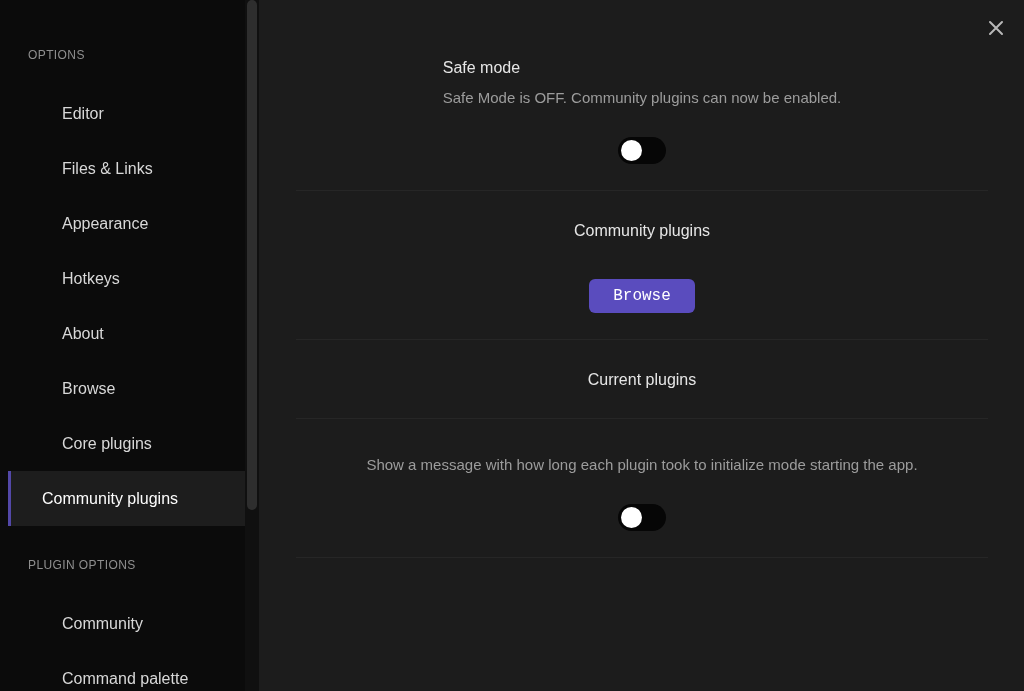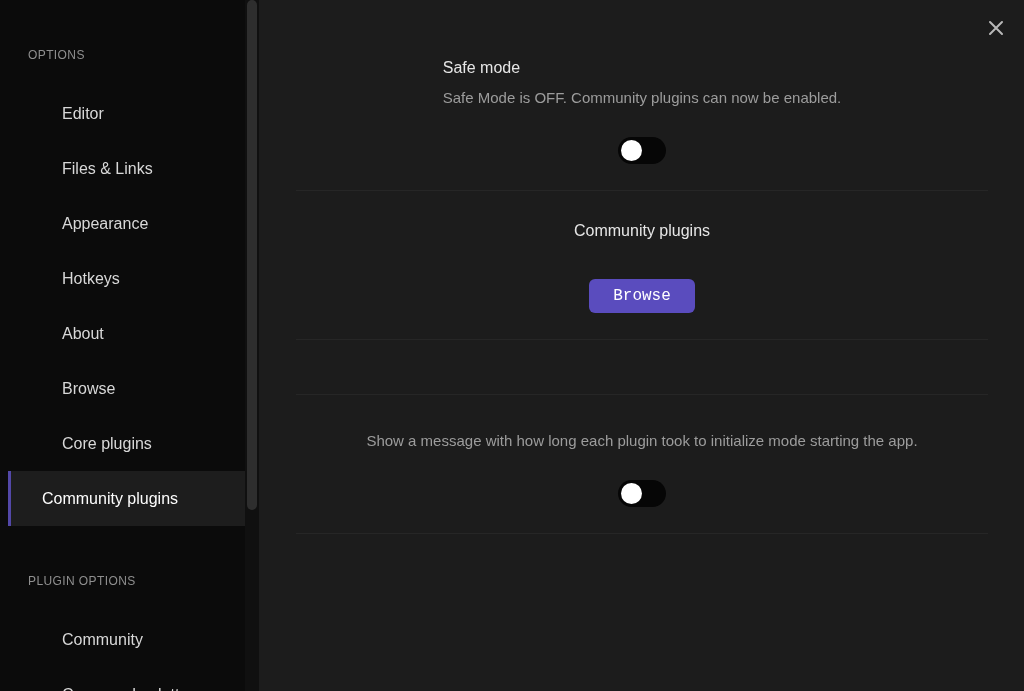--- a/index.html
+++ b/index.html
@@ -15,21 +15,21 @@
   .sidebar{
     width:245px;flex-shrink:0;box-sizing:border-box;
     background:var(--sidebar-bg,#0b0b0b);
     padding-top:46px;overflow:hidden;
   }
   .sb-header{
     font-size:12px;line-height:18px;height:18px;
     color:#8f8f8f;letter-spacing:.4px;
     padding-left:28px;margin-bottom:22px;
   }
-  .sb-header + .sb-header, .sb-item + .sb-header{margin-top:46px}
+  .sb-header + .sb-header, .sb-item + .sb-header{margin-top:30px}
   .sb-item{
     height:55px;display:flex;align-items:center;
     padding-left:62px;font-size:16px;color:#d8d8d8;cursor:pointer;
   }
   .sb-item.selected{
     background:#1d1d1d;
     border-left:3px solid var(--selected-border,#5348a8);
     margin-left:8px;padding-left:31px;color:#fdfdfd;
   }
 
@@ -109,20 +109,21 @@
           </div>
         </div>
         <div class="setting-item">
           <div class="setting-info">
             <div class="setting-title">Community plugins</div>
           </div>
           <button class="mod-cta">Browse</button>
         </div>
         <div class="setting-item">
           <div class="setting-info">
+            <div class="setting-title">Current plugins</div>
           </div>
         </div>
         <div class="setting-item">
           <div class="setting-info">
             <div class="setting-desc">Show a message with how long each plugin took to initialize mode starting the app.</div>
           </div>
           <div class="toggle off">
             <div class="knob"></div>
           </div>
         </div>

